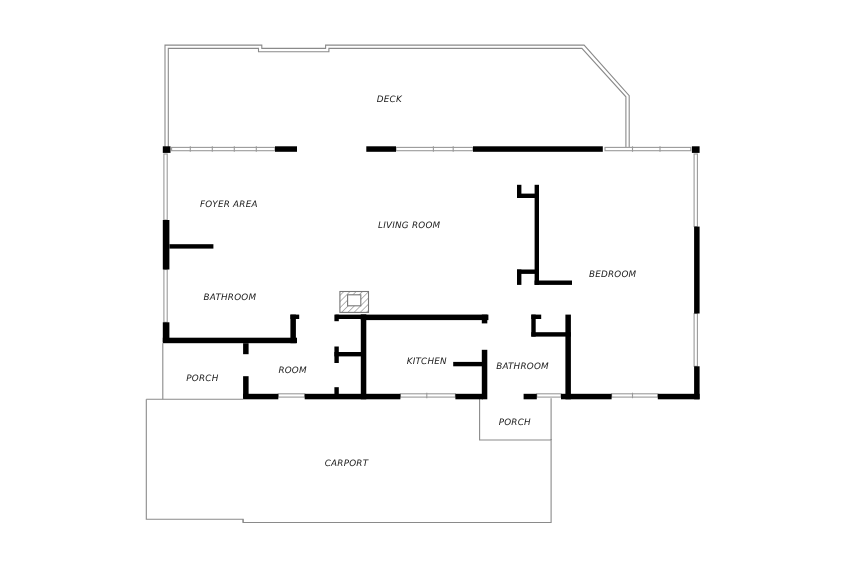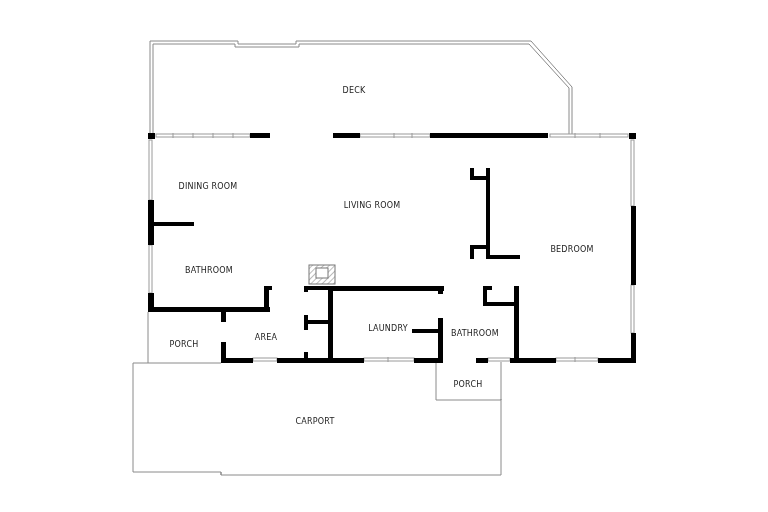--- a/index.html
+++ b/index.html
@@ -1,18 +1,18 @@
 <!DOCTYPE html>
 <html><head>
 <meta charset="utf-8">
 <style>
   html, body { margin: 0; padding: 0; background: #ffffff; }
   body { width: 768px; height: 512px; overflow: hidden; position: relative; font-family: "DejaVu Sans", sans-serif; }
   svg { position: absolute; left: 0; top: 0; }
-  .label { position: absolute; font-family: "DejaVu Sans", sans-serif; font-size: 8px; color: #222; letter-spacing: 0.2px; white-space: nowrap; transform: translate(-50%, -50%); }
+  .label { position: absolute; font-family: "DejaVu Sans", sans-serif; font-size: 8px; color: #222; letter-spacing: 0.2px; white-space: nowrap; transform: translate(-50%, -50%); font-style: italic; }
 </style>
 </head>
 <body>
 
 <svg width="768" height="512" viewBox="0 0 768 512">
 
   <g fill="none" stroke="#8a8a8a" stroke-width="1">
     <polyline points="150,135 150,41 238,41 238,44 296,44 296,41 531,41 572,87 572,135"></polyline>
     <polyline points="153,135 153,44 235,44 235,47 299,47 299,44 529,44 569,88 569,135"></polyline>
   </g>
@@ -111,23 +111,23 @@
         <line x1="0" y1="0" x2="0" y2="4" stroke="#777" stroke-width="1"></line>
       </pattern>
     </defs>
     <rect x="309" y="265" width="26" height="19" fill="url(#hatch)" stroke="#777" stroke-width="1"></rect>
     <rect x="316" y="268" width="12" height="10" fill="#fff" stroke="#777" stroke-width="1"></rect>
   </g>
 </svg>
 
 <div>
   <div class="label" style="left:354px;top:90px;">DECK</div>
-  <div class="label" style="left:208px;top:186px;">DINING ROOM</div>
+  <div class="label" style="left:208px;top:186px;">FOYER AREA</div>
   <div class="label" style="left:372px;top:205px;">LIVING ROOM</div>
-  <div class="label" style="left:572px;top:249px;text-align:right;">BEDROOM</div>
+  <div class="label" style="left:557px;top:249px;text-align:right;">BEDROOM</div>
   <div class="label" style="left:209px;top:270px;">BATHROOM</div>
-  <div class="label" style="left:266px;top:337px;">AREA</div>
-  <div class="label" style="left:388px;top:328px;">LAUNDRY</div>
+  <div class="label" style="left:266px;top:337px;">ROOM</div>
+  <div class="label" style="left:388px;top:328px;">KITCHEN</div>
   <div class="label" style="left:475px;top:333px;">BATHROOM</div>
   <div class="label" style="left:184px;top:344px;">PORCH</div>
   <div class="label" style="left:468px;top:384px;">PORCH</div>
   <div class="label" style="left:315px;top:421px;">CARPORT</div>
 </div>
 
 </body></html>

